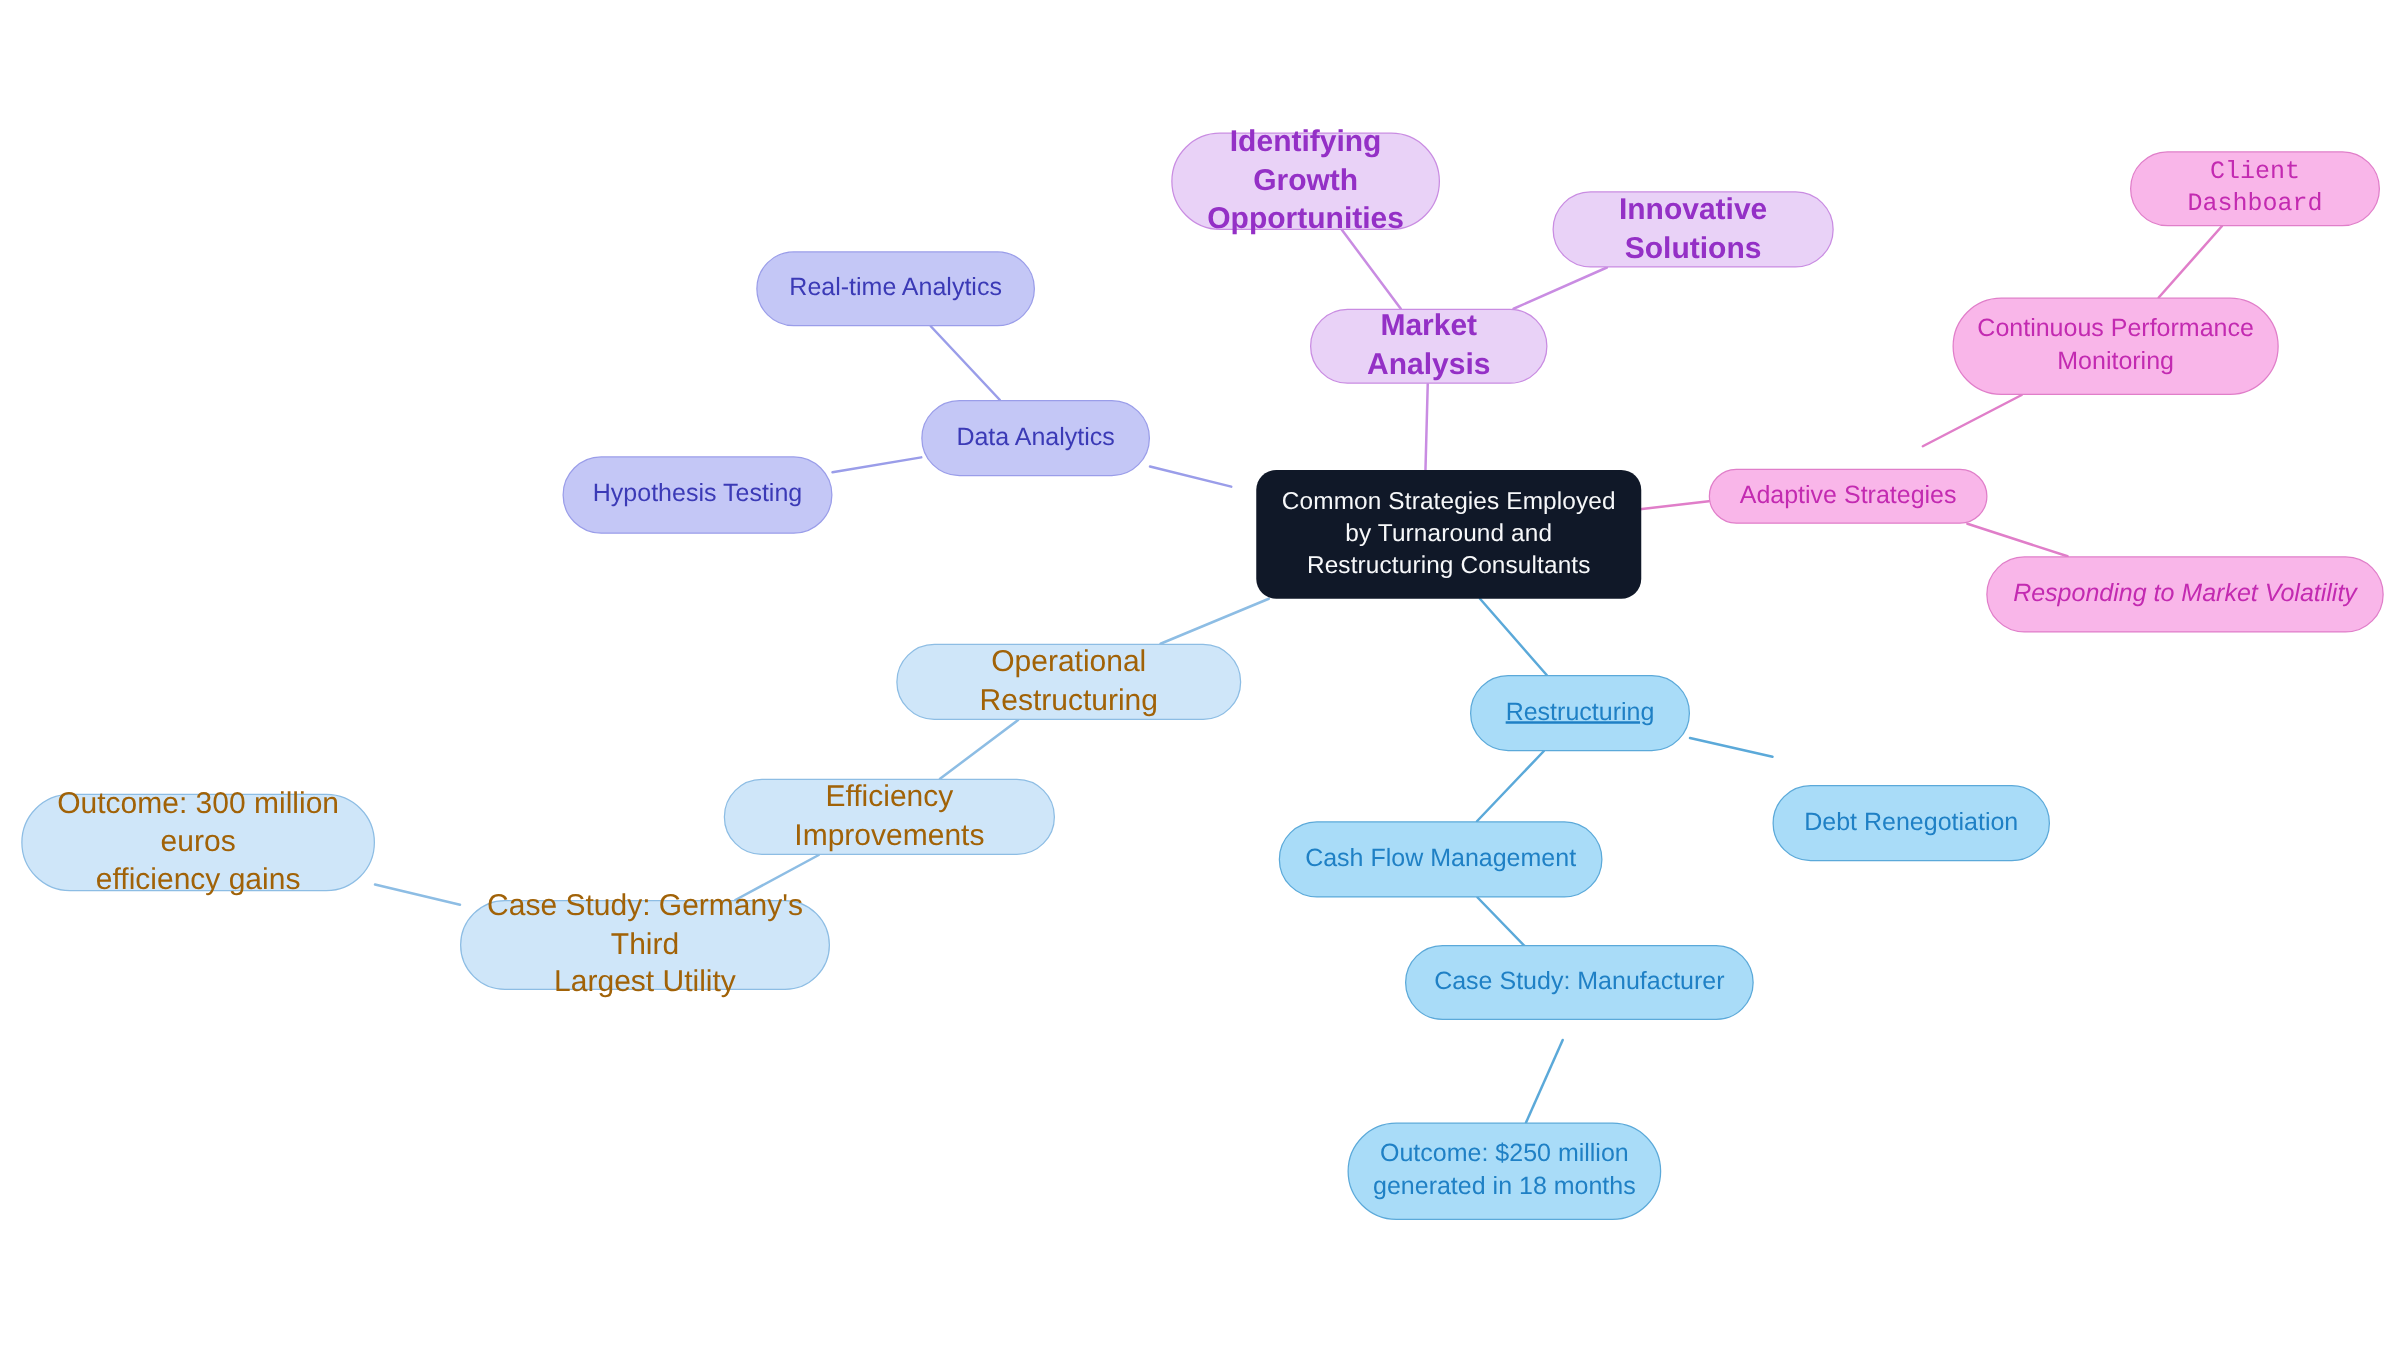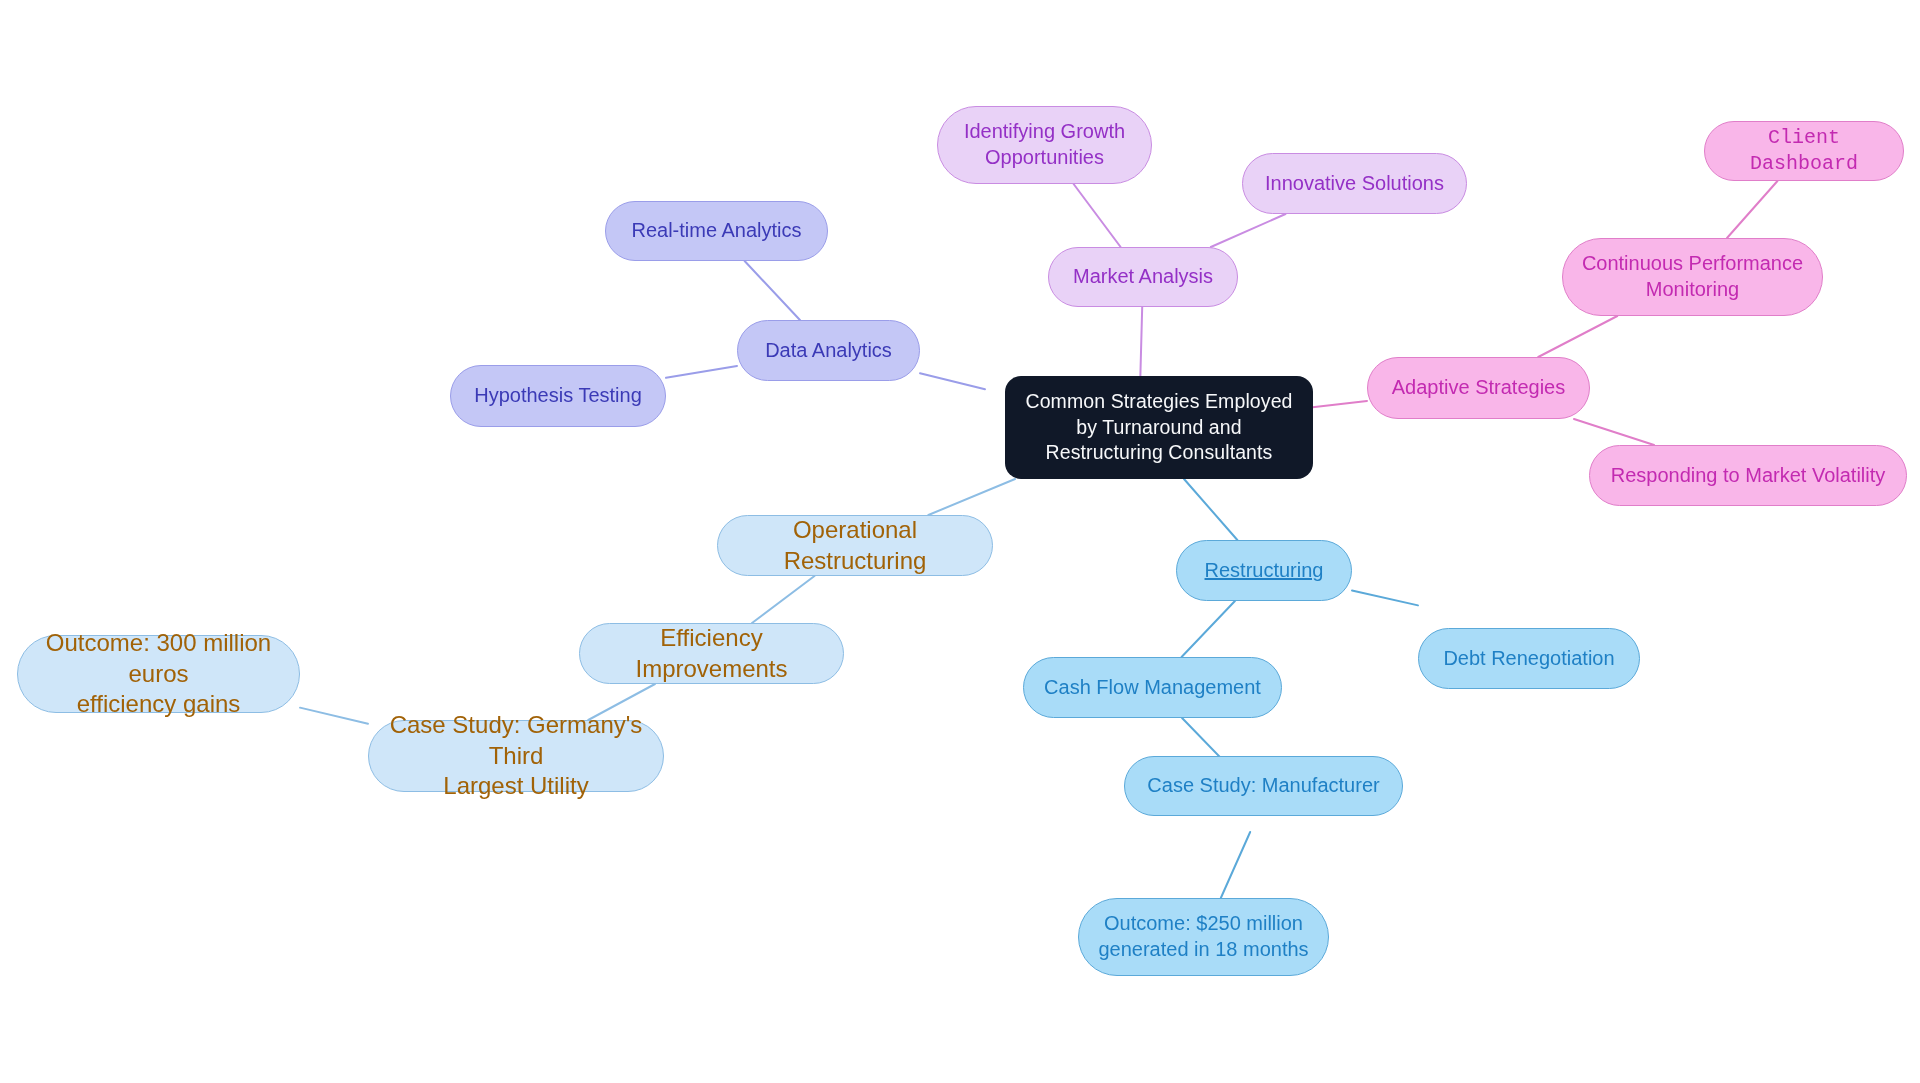--- a/index.html
+++ b/index.html
@@ -50,21 +50,22 @@
   .node.purple {
     background: #c4c7f6;
     border-color: #9a9de9;
     color: #3b3ab6;
     font-size: 20px;
   }
   .node.violet {
     background: #e9d2f7;
     border-color: #c98ce2;
     color: #9430c6;
-    font-size: 20px;
+    font-size: 24px;
+    font-weight: bold;
   }
   .node.pink {
     background: #f9b6e9;
     border-color: #e07ec9;
     color: #c32ab1;
     font-size: 20px;
   }
   .node.blue {
     background: #a9dcf8;
     border-color: #5ba9d9;
@@ -107,25 +108,25 @@
       <div class="node root" style="left: 985px; top: 376px; width: 308px; height: 103px; margin-left: 20px;">Common Strategies Employed
 by Turnaround and
 Restructuring Consultants</div>
       <div class="node purple" style="left: 737px; top: 320px; width: 183px; height: 61px;">Data Analytics</div>
       <div class="node purple" style="left: 605px; top: 201px; width: 223px; height: 60px;">Real-time Analytics</div>
       <div class="node purple" style="left: 450px; top: 365px; width: 216px; height: 62px;">Hypothesis Testing</div>
       <div class="node violet" style="left: 1048px; top: 247px; width: 190px; height: 60px;">Market Analysis</div>
       <div class="node violet" style="left: 937px; top: 106px; width: 215px; height: 78px;">Identifying Growth
 Opportunities</div>
       <div class="node violet" style="left: 1242px; top: 153px; width: 225px; height: 61px;">Innovative Solutions</div>
-      <div class="node pink" style="left: 1367px; top: 357px; width: 223px; height: 62px;">Adaptive Strategies</div>
+      <div class="node pink" style="left: 1367px; top: 375px; width: 223px; height: 44px;">Adaptive Strategies</div>
       <div class="node pink" style="left: 1562px; top: 238px; width: 261px; height: 78px;">Continuous Performance
 Monitoring</div>
       <div class="node pink" style="left: 1704px; top: 121px; width: 200px; height: 60px; font-family: Liberation Mono, monospace;">Client Dashboard</div>
-      <div class="node pink" style="left: 1589px; top: 445px; width: 318px; height: 61px;">Responding to Market Volatility</div>
+      <div class="node pink" style="left: 1589px; top: 445px; width: 318px; height: 61px; font-style: italic;">Responding to Market Volatility</div>
       <div class="node blue" style="left: 1176px; top: 540px; width: 176px; height: 61px; text-decoration: underline;">Restructuring</div>
       <div class="node blue" style="left: 1418px; top: 600px; width: 222px; height: 61px; margin-top: 28px;">Debt Renegotiation</div>
       <div class="node blue" style="left: 1023px; top: 657px; width: 259px; height: 61px;">Cash Flow Management</div>
       <div class="node blue" style="left: 1124px; top: 756px; width: 279px; height: 60px;">Case Study: Manufacturer</div>
       <div class="node blue" style="left: 1078px; top: 898px; width: 251px; height: 78px;">Outcome: $250 million
 generated in 18 months</div>
       <div class="node lightblue" style="left: 717px; top: 515px; width: 276px; height: 61px;">Operational Restructuring</div>
       <div class="node lightblue" style="left: 579px; top: 623px; width: 265px; height: 61px;">Efficiency Improvements</div>
       <div class="node lightblue" style="left: 368px; top: 720px; width: 296px; height: 72px;">Case Study: Germany's Third
 Largest Utility</div>

